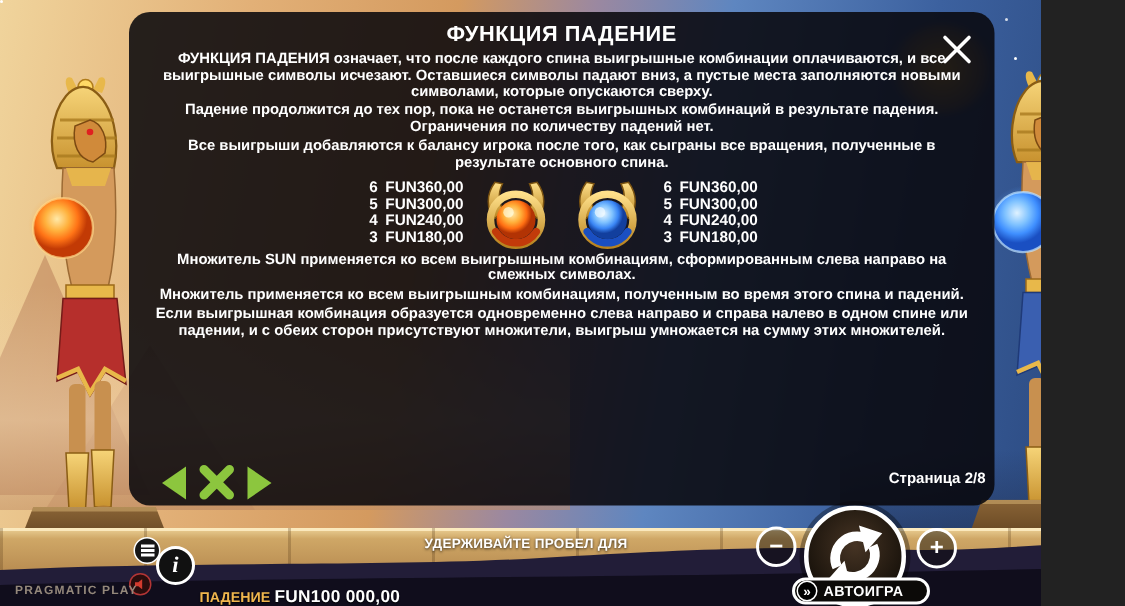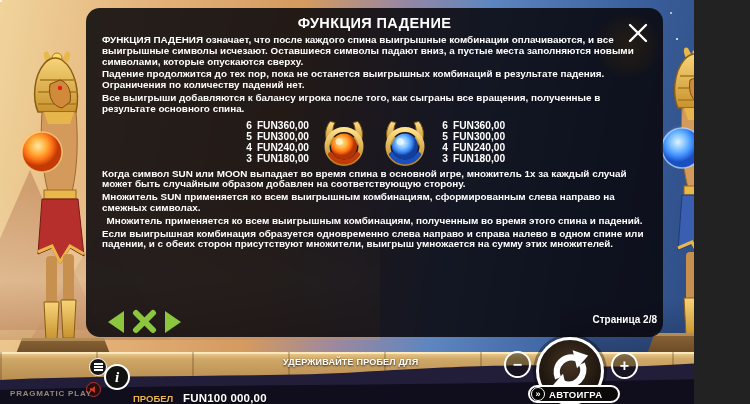--- a/index.html
+++ b/index.html
@@ -28,21 +28,21 @@
   .ped-l{left:12px;top:338px;width:102px;height:26px;}
   .ped-r{left:644px;top:333px;width:106px;height:30px;}
   .char{position:absolute;}
   .logo-glow{position:absolute;left:594px;top:16px;width:68px;height:60px;border-radius:50%;
       background:radial-gradient(circle,rgba(255,196,60,.8),rgba(255,170,40,.25) 60%,transparent 75%);filter:blur(2px);}
   
   .panel{position:absolute;left:86px;top:8px;width:577px;height:329px;border-radius:14px;
       background:rgba(8,7,11,.87);color:#fff;z-index:20;box-sizing:border-box;padding:5px 16px 4px;}
   .panel-inner{display:flex;flex-direction:column;align-items:center;}
   .p-title{font-size:14.5px;font-weight:bold;letter-spacing:.4px;margin:2px 0 3px;}
-  .p-par{font-size:9.9px;font-weight:bold;line-height:10.8px;max-width:552px;margin:1px 0;}
+  .p-par{font-size:9.9px;font-weight:bold;line-height:10.8px;text-align:center;max-width:552px;margin:1px 0;}
   .paytable{display:flex;align-items:center;gap:9px;margin:3px 0 2px;}
   .pay-col{display:flex;flex-direction:column;font-size:10.2px;font-weight:bold;line-height:11px;}
   .pay-row{display:flex;gap:5px;}
   .pay-count{width:8px;text-align:right;}
   .sym{width:52px;height:47px;}
   .close-btn{position:absolute;top:6px;right:6px;width:38px;height:38px;display:flex;align-items:center;
       justify-content:center;cursor:pointer;background:transparent;border:0;}
   .nav{position:absolute;left:22px;bottom:3px;display:flex;align-items:center;gap:8px;}
   .nav-tri{width:0;height:0;cursor:pointer;}
   .tri-left{border-top:11px solid transparent;border-bottom:11px solid transparent;border-right:16px solid #8cc63e;}
@@ -272,21 +272,20 @@
               <span class="pay-count">4</span>
               <span>FUN240,00</span>
             </div>
           <div class="pay-row">
               <span class="pay-count">3</span>
               <span>FUN180,00</span>
             </div>
         </div>
       </div>
 
-      <div class="p-par">Когда символ SUN или MOON выпадает во время спина в основной игре, множитель 1x за каждый случай может быть случайным образом добавлен на соответствующую сторону.</div>
       <div class="p-par">Множитель SUN применяется ко всем выигрышным комбинациям, сформированным слева направо на смежных символах.</div>
       <div class="p-par">Множитель применяется ко всем выигрышным комбинациям, полученным во время этого спина и падений.</div>
       <div class="p-par">Если выигрышная комбинация образуется одновременно слева направо и справа налево в одном спине или падении, и с обеих сторон присутствуют множители, выигрыш умножается на сумму этих множителей.</div>
     </div>
 
     <div class="nav">
       <div class="nav-tri tri-left"></div>
       <svg width="25" height="25" viewBox="0 0 25 25" style="cursor:pointer">
         <line x1="4" y1="4" x2="21" y2="21" stroke="#8cc63e" stroke-width="6" stroke-linecap="round"></line>
         <line x1="21" y1="4" x2="4" y2="21" stroke="#8cc63e" stroke-width="6" stroke-linecap="round"></line>
@@ -309,21 +308,21 @@
   </button>
   <button class="bar-item circle-btn info-btn">
     <span>i</span>
   </button>
   <button class="bar-item circle-btn sound-btn">
     <span class="speaker"></span>
   </button>
 
   <div class="bar-item money">
     <div class="money-row">
-      <span class="money-label">ПРОБЕЛ</span>
+      <span class="money-label">ПАДЕНИЕ</span>
       <span class="money-value">FUN100 000,00</span>
     </div>
     <div class="money-row">
       <span class="money-label">СТАВКА</span>
       <span class="money-value">FUN240,00</span>
     </div>
   </div>
 
   <div class="bar-item hint">
     <div>УДЕРЖИВАЙТЕ ПРОБЕЛ ДЛЯ</div>

